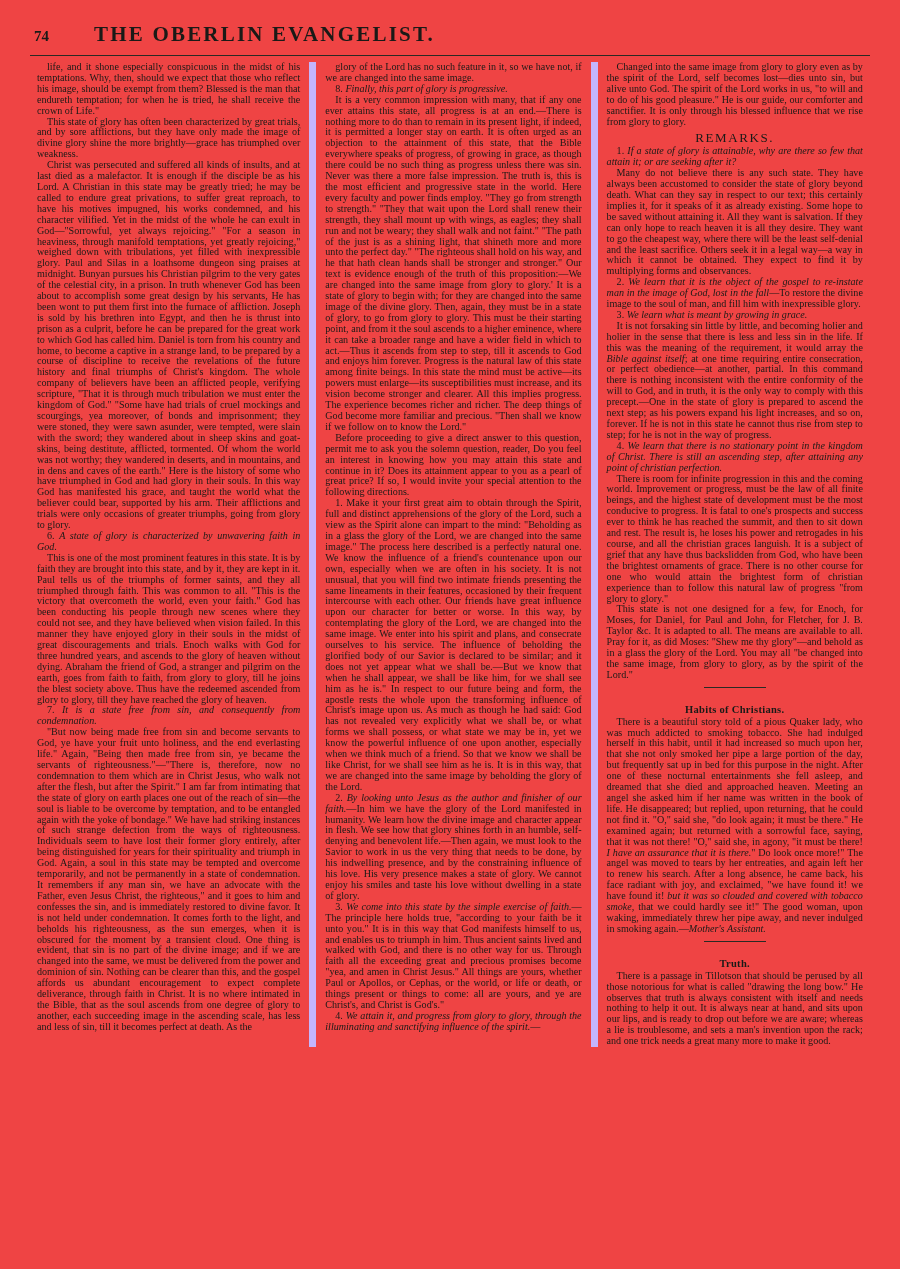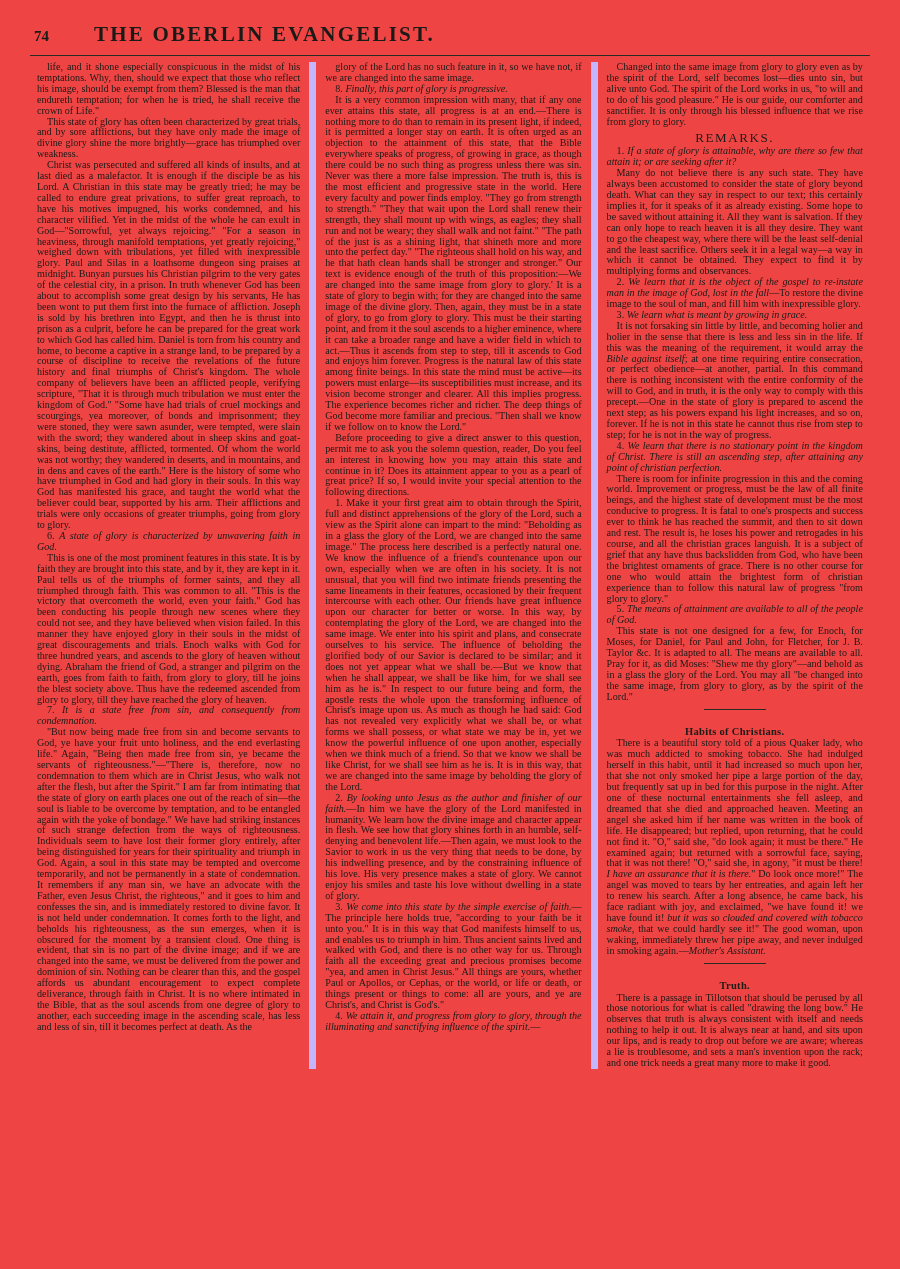--- a/index.html
+++ b/index.html
@@ -130,21 +130,20 @@
     <div class="col divider-left" id="c3">
         <p>Changed into the same image from glory to glory even as by the spirit of the Lord, self becomes lost—dies unto sin, but alive unto God. The spirit of the Lord works in us, "to will and to do of his good pleasure." He is our guide, our comforter and sanctifier. It is only through his blessed influence that we rise from glory to glory.</p>
         <p class="remarks">REMARKS.</p>
         <p>1. <i>If a state of glory is attainable, why are there so few that attain it; or are seeking after it?</i></p>
         <p>Many do not believe there is any such state. They have always been accustomed to consider the state of glory beyond death. What can they say in respect to our text; this certainly implies it, for it speaks of it as already existing. Some hope to be saved without attaining it. All they want is salvation. If they can only hope to reach heaven it is all they desire. They want to go the cheapest way, where there will be the least self-denial and the least sacrifice. Others seek it in a legal way—a way in which it cannot be obtained. They expect to find it by multiplying forms and observances.</p>
         <p>2. <i>We learn that it is the object of the gospel to re-instate man in the image of God, lost in the fall</i>—To restore the divine image to the soul of man, and fill him with inexpressible glory.</p>
         <p>3. <i>We learn what is meant by growing in grace.</i></p>
         <p>It is not forsaking sin little by little, and becoming holier and holier in the sense that there is less and less sin in the life. If this was the meaning of the requirement, it would array the <i>Bible against itself</i>; at one time requiring entire consecration, or perfect obedience—at another, partial. In this command there is nothing inconsistent with the entire conformity of the will to God, and in truth, it is the only way to comply with this precept.—One in the state of glory is prepared to ascend the next step; as his powers expand his light increases, and so on, forever. If he is not in this state he cannot thus rise from step to step; for he is not in the way of progress.</p>
         <p>4. <i>We learn that there is no stationary point in the kingdom of Christ. There is still an ascending step, after attaining any point of christian perfection.</i></p>
         <p>There is room for infinite progression in this and the coming world. Improvement or progress, must be the law of all finite beings, and the highest state of development must be the most conducive to progress. It is fatal to one's prospects and success ever to think he has reached the summit, and then to sit down and rest. The result is, he loses his power and retrogades in his course, and all the christian graces languish. It is a subject of grief that any have thus backslidden from God, who have been the brightest ornaments of grace. There is no other course for one who would attain the brightest form of christian experience than to follow this natural law of progress "from glory to glory."</p>
-        <p>5. <i>The means of attainment are available to all of the people of God.</i></p>
         <p>This state is not one designed for a few, for Enoch, for Moses, for Daniel, for Paul and John, for Fletcher, for J. B. Taylor &amp;c. It is adapted to all. The means are available to all. Pray for it, as did Moses: "Shew me thy glory"—and behold as in a glass the glory of the Lord. You may all "be changed into the same image, from glory to glory, as by the spirit of the Lord."</p>
         <div class="sechead-rule"></div>
         <p class="sechead">Habits of Christians.</p>
         <p>There is a beautiful story told of a pious Quaker lady, who was much addicted to smoking tobacco. She had indulged herself in this habit, until it had increased so much upon her, that she not only smoked her pipe a large portion of the day, but frequently sat up in bed for this purpose in the night. After one of these nocturnal entertainments she fell asleep, and dreamed that she died and approached heaven. Meeting an angel she asked him if her name was written in the book of life. He disappeared; but replied, upon returning, that he could not find it. "O," said she, "do look again; it must be there." He examined again; but returned with a sorrowful face, saying, that it was not there! "O," said she, in agony, "it must be there! <i>I have an assurance that it is there.</i>" Do look once more!" The angel was moved to tears by her entreaties, and again left her to renew his search. After a long absence, he came back, his face radiant with joy, and exclaimed, "we have found it! we have found it! <i>but it was so clouded and covered with tobacco smoke,</i> that we could hardly see it!" The good woman, upon waking, immediately threw her pipe away, and never indulged in smoking again.—<i>Mother's Assistant.</i></p>
         <div class="sechead-rule"></div>
         <p class="sechead">Truth.</p>
         <p>There is a passage in Tillotson that should be perused by all those notorious for what is called "drawing the long bow." He observes that truth is always consistent with itself and needs nothing to help it out. It is always near at hand, and sits upon our lips, and is ready to drop out before we are aware; whereas a lie is troublesome, and sets a man's invention upon the rack; and one trick needs a great many more to make it good.</p>
       </div>
 
   </div>

